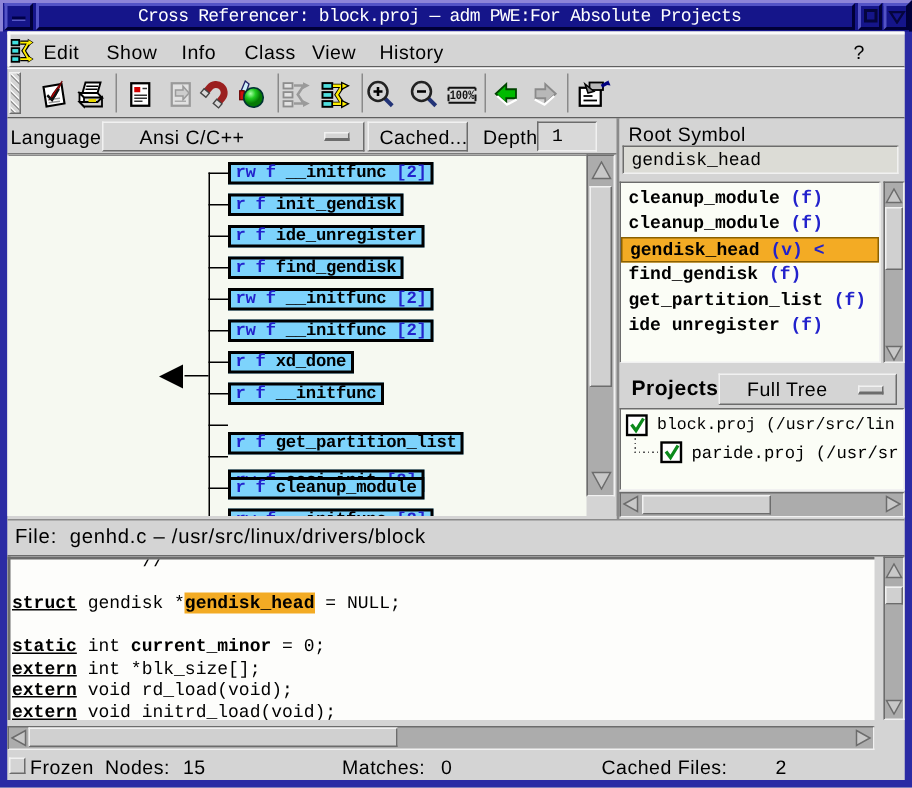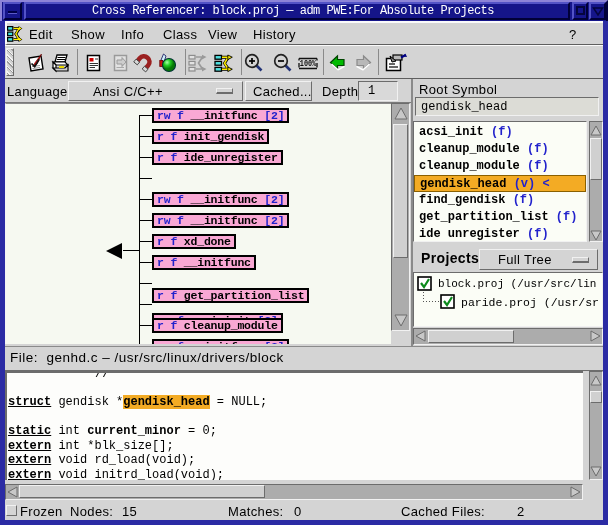--- a/index.html
+++ b/index.html
@@ -2,21 +2,21 @@
 <html><head><meta charset="utf-8"><style>
 *{margin:0;padding:0;box-sizing:border-box}
 html,body{width:608px;height:525px;overflow:hidden}
 body{position:relative;background:#2b2ba4;font-family:"Liberation Sans",sans-serif;color:#000}
 .abs{position:absolute}
 .out1{border-top:1px solid #f1f1f1;border-left:1px solid #f1f1f1;border-bottom:1px solid #6c6c6c;border-right:1px solid #6c6c6c}
 .in1{border-top:1px solid #6c6c6c;border-left:1px solid #6c6c6c;border-bottom:1px solid #f1f1f1;border-right:1px solid #f1f1f1}
 .bout{border-top:2px solid #5353c6;border-left:2px solid #5353c6;border-bottom:2px solid #000038;border-right:2px solid #000038;background:#15158a}
 .gray{background:#d4d4d4}
 .mono{font-family:"Liberation Mono",monospace}
-.node{position:absolute;height:15px;border:2px solid #000;background:#f9a8d4;font:bold 11.5px "Liberation Mono",monospace;letter-spacing:-0.2px;line-height:11px;padding:0 3px;white-space:nowrap}
+.node{position:absolute;height:15px;border:2px solid #000;background:#7dd3fc;font:bold 11.5px "Liberation Mono",monospace;letter-spacing:-0.2px;line-height:11px;padding:0 3px;white-space:nowrap}
 .node b{font-weight:bold}
 .bl{color:#2222cc;font-weight:bold}
 .ln{position:absolute;background:#000}
 .lbl{position:absolute;font-size:13px;letter-spacing:0.35px}
 .trough{background:#acacac;border-top:1px solid #6c6c6c;border-left:1px solid #6c6c6c;border-bottom:1px solid #f1f1f1;border-right:1px solid #f1f1f1}
 .thumb{position:absolute;background:#d0d0d0;border-top:1px solid #f1f1f1;border-left:1px solid #f1f1f1;border-bottom:1px solid #6c6c6c;border-right:1px solid #6c6c6c}
 .lrow{height:17px;font:bold 12px "Liberation Mono",monospace;line-height:17px;padding-left:5px;white-space:nowrap}
 </style></head><body>
 
 <div class="abs" style="left:5px;top:21px;width:598px;height:499px;background:#d4d4d4"></div>
@@ -179,21 +179,20 @@
 <div class="lbl" style="left:322px;top:84px">Depth</div>
 <div class="abs in1" style="left:358px;top:81px;width:40px;height:20px;background:#d9d9d9"></div>
 <div class="lbl mono" style="left:368px;top:84px;font-size:12px">1</div>
 
 <div class="abs" style="left:411px;top:79px;width:2px;height:267px;background:#8a8a8a"></div>
 <div class="abs gray" style="left:413px;top:79px;width:190px;height:267px"></div>
 <div class="lbl" style="left:419px;top:82px">Root Symbol</div>
 <div class="abs in1" style="left:415px;top:97px;width:184px;height:19px;background:#dcdcd6"></div>
 <div class="abs mono" style="left:421px;top:100px;font-size:12px">gendisk_head</div>
 <div class="abs in1" style="left:413px;top:121px;width:174px;height:121px;background:#fbfdf6;overflow:hidden;padding-top:2px">
-  <div class="lrow">acsi_init <span class="bl">(f)</span></div>
   <div class="lrow">cleanup_module <span class="bl">(f)</span></div>
   <div class="lrow">cleanup_module <span class="bl">(f)</span></div>
   <div class="lrow" style="background:#f3ab24;border:1px solid #8a6000">gendisk_head <span class="bl">(v)</span> <span class="bl">&lt;</span></div>
   <div class="lrow">find_gendisk <span class="bl">(f)</span></div>
   <div class="lrow">get_partition_list <span class="bl">(f)</span></div>
   <div class="lrow">ide unregister <span class="bl">(f)</span></div>
 </div>
 
 <div class="abs trough" style="left:589px;top:121px;width:14px;height:121px"></div>
 <div class="thumb" style="left:590px;top:138px;width:12px;height:42px"></div>
@@ -241,20 +240,21 @@
   <div class="ln" style="left:133px;top:116px;width:13px;height:1px"></div>
   <div class="ln" style="left:133px;top:137px;width:13px;height:1px"></div>
   <div class="ln" style="left:133px;top:158px;width:13px;height:1px"></div>
   <div class="ln" style="left:133px;top:179px;width:13px;height:1px"></div>
   <div class="ln" style="left:133px;top:200px;width:13px;height:1px"></div>
   <div class="ln" style="left:133px;top:221px;width:13px;height:1px"></div>
   <div class="ln" style="left:117px;top:146px;width:16px;height:1px"></div>
   <div class="node" style="left:146px;top:4px"><span class="bl">rw f </span>__initfunc<span class="bl"> [2]</span></div>
   <div class="node" style="left:146px;top:25px"><span class="bl">r f </span>init_gendisk</div>
   <div class="node" style="left:146px;top:46px"><span class="bl">r f </span>ide_unregister</div>
+  <div class="node" style="left:146px;top:67px"><span class="bl">r f </span>find_gendisk</div>
   <div class="node" style="left:146px;top:88px"><span class="bl">rw f </span>__initfunc<span class="bl"> [2]</span></div>
   <div class="node" style="left:146px;top:109px"><span class="bl">rw f </span>__initfunc<span class="bl"> [2]</span></div>
   <div class="node" style="left:146px;top:130px"><span class="bl">r f </span>xd_done</div>
   <div class="node" style="left:146px;top:151px"><span class="bl">r f </span>__initfunc</div>
   <div class="node" style="left:146px;top:184px"><span class="bl">r f </span>get_partition_list</div>
   <div class="node" style="left:146px;top:209px"><span class="bl">rw f </span>acsi_init<span class="bl"> [2]</span></div>
   <div class="node" style="left:146px;top:214px"><span class="bl">r f </span>cleanup_module</div>
   <div class="node" style="left:146px;top:235px"><span class="bl">rw f </span>__initfunc<span class="bl"> [2]</span></div>
   <div class="abs" style="left:100px;top:139px;width:0;height:0;border-right:16px solid #000;border-top:8px solid transparent;border-bottom:8px solid transparent"></div>
 </div>

